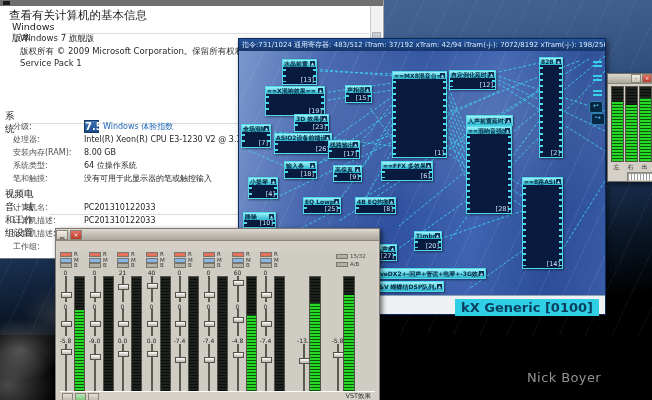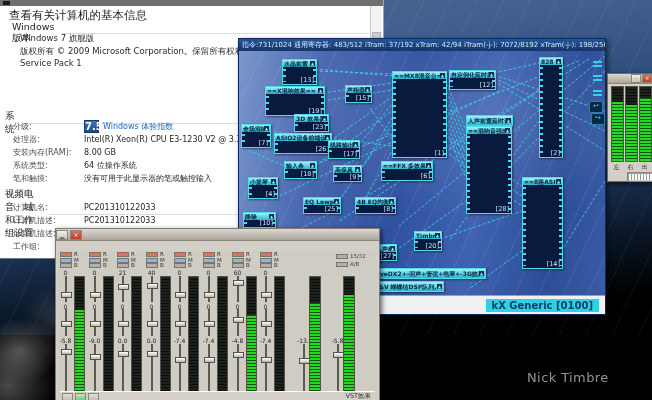--- a/index.html
+++ b/index.html
@@ -51,21 +51,21 @@
          background:linear-gradient(#9df2fa,#2eb6cf);padding:0 1px;overflow:hidden;}
   .mlabel{font-size:6px;line-height:7px;color:#032740;font-weight:bold;white-space:nowrap;overflow:hidden;}
   .mbtn{width:5px;height:5px;background:#0b3050;color:#9fecff;font-size:4px;line-height:5px;text-align:center;flex:none;}
   .mbody{position:absolute;left:0;right:0;top:7px;bottom:0;}
   .mbody::before,.mbody::after{content:"";position:absolute;top:2px;bottom:2px;width:3px;
          background:repeating-linear-gradient(to bottom,#49d9ec 0 2px,transparent 2px 6px);}
   .mbody::before{left:0;} .mbody::after{right:0;}
   .mid{position:absolute;right:2px;bottom:0;font-size:6.5px;color:#cfe9ff;}
   .mod.thin{height:9px;} .mod.thin .mhead{height:100%;}
   .dsp-strip{position:absolute;left:0;bottom:0;width:366px;height:18px;background:#eef0f2;border-top:1px solid #8fa3b8;}
-  .dsp-status{position:absolute;right:6px;top:3px;background:#2fd0e6;color:#0a3e5f;font-size:10px;
+  .dsp-status{position:absolute;right:6px;top:3px;background:#2fd0e6;color:#0a3e5f;font-size:13px;
               font-weight:bold;padding:1px 6px;}
   .estub{position:absolute;width:9px;height:8px;z-index:3;
          background:linear-gradient(#35d0ea,#35d0ea) 0 1px/9px 2px no-repeat,
                     linear-gradient(#35d0ea,#35d0ea) 0 5px/9px 2px no-repeat;}
   .eicon{position:absolute;width:12px;height:10px;background:#082742;border:1px solid #2f7fb0;
          border-radius:2px;color:#54c8ff;font-size:7px;line-height:9px;text-align:center;z-index:3;}
   
   #mixer{position:absolute;left:55px;top:228px;width:323px;height:172px;z-index:4;background:#d4d0c8;
          border:1px solid #7e7a72;box-shadow:2px 2px 5px rgba(0,0,0,.6);}
   .mx-title{height:11px;background:linear-gradient(#dcd8d0,#aba69b);display:flex;align-items:center;
@@ -116,21 +116,21 @@
       background-image:repeating-linear-gradient(to right,#999 0 1px,transparent 1px 3px);background-clip:content-box;padding:1px;}
 </style>
 </head>
 <body>
 
 <div id="screen">
   <div class="sky">
       <div class="sky-streaks"></div>
     </div>
   <div class="smoke"></div>
-  <div class="credit">Nick Timbre</div>
+  <div class="credit">Nick Boyer</div>
 
   <div id="sysinfo">
     <div class="si-top">
         <div class="sq"></div>
       </div>
     <div class="si-title">查看有关计算机的基本信息</div>
     <div class="sect" style="left:12px;top:21px;right:14px;">
         <span>Windows 版本</span>
       </div>
     <div class="si-line" style="left:20px;top:33px;">Windows 7 旗舰版</div>

